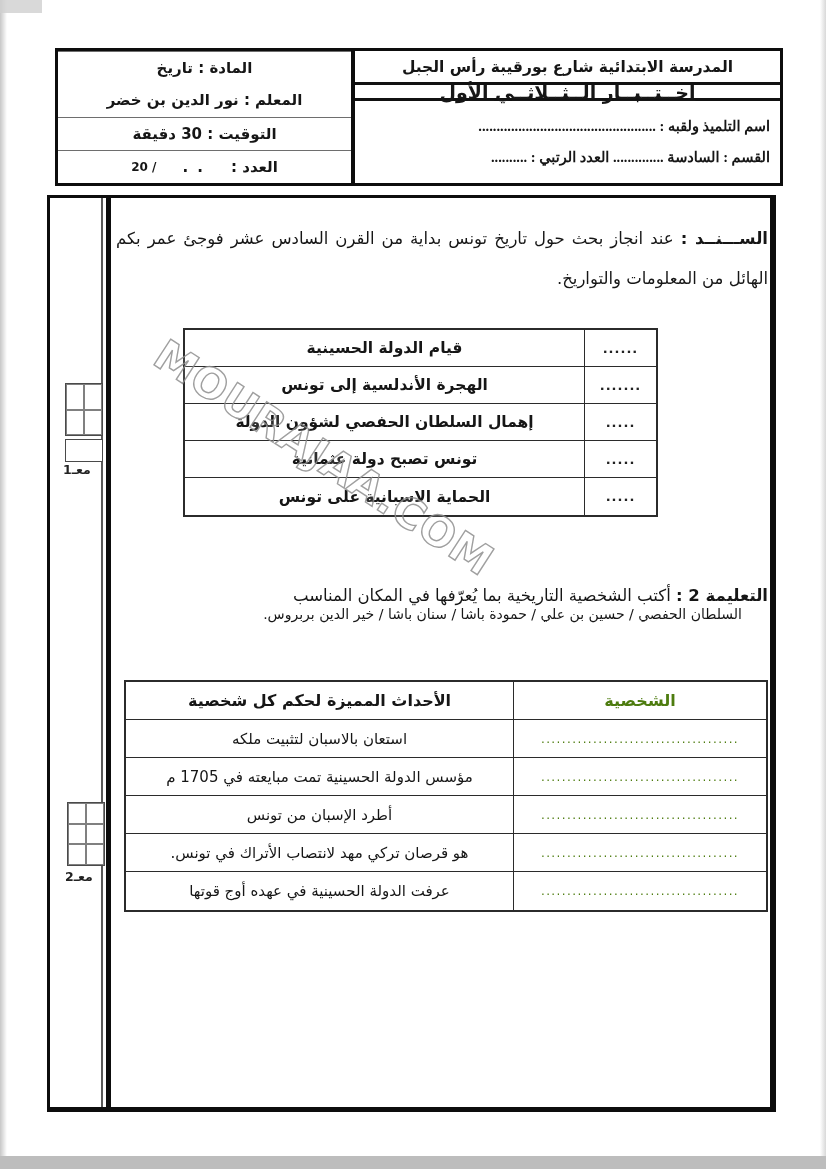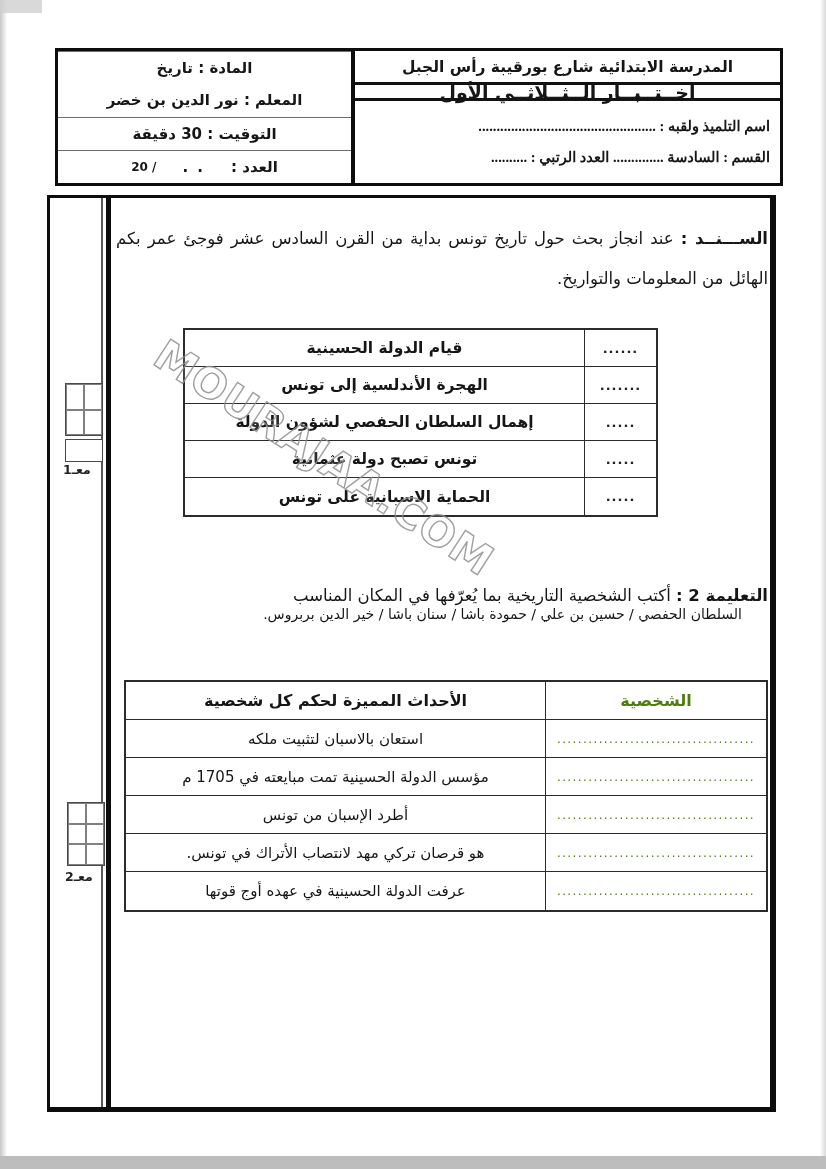--- a/index.html
+++ b/index.html
@@ -82,21 +82,21 @@
               white-space:nowrap; }
   .t1-answer { flex:1; display:flex; align-items:center; justify-content:center;
                font-size:13px; font-weight:bold; letter-spacing:1px; color:#222; }
 
   
   .table2 { position:absolute; left:74px; top:482px; width:644px;
             border:2px solid #2b2b2b; background:#fff; }
   .t2-row { display:flex; height:38px; border-bottom:1.5px solid #2b2b2b; }
   .t2-row:last-child { border-bottom:none; }
   .t2-head .t2-event, .t2-head .t2-answer { font-weight:bold; font-size:16px; }
-  .t2-event { width:420px; border-right:1.5px solid #2b2b2b; display:flex; align-items:center;
+  .t2-event { width:388px; border-right:1.5px solid #2b2b2b; display:flex; align-items:center;
               justify-content:center; font-size:15px; direction:rtl; white-space:nowrap; }
   .t2-answer { flex:1; display:flex; align-items:center; justify-content:center;
                font-size:12px; letter-spacing:1.4px; color:#4d7c0f; overflow:hidden;
                white-space:nowrap; }
 
   
   .watermark { position:absolute; left:122px; top:132px; z-index:40; pointer-events:none;
                transform:rotate(33deg); transform-origin:0 0;
                font-size:42px; font-weight:bold; letter-spacing:1px;
                color:rgba(255,255,255,0.12);

